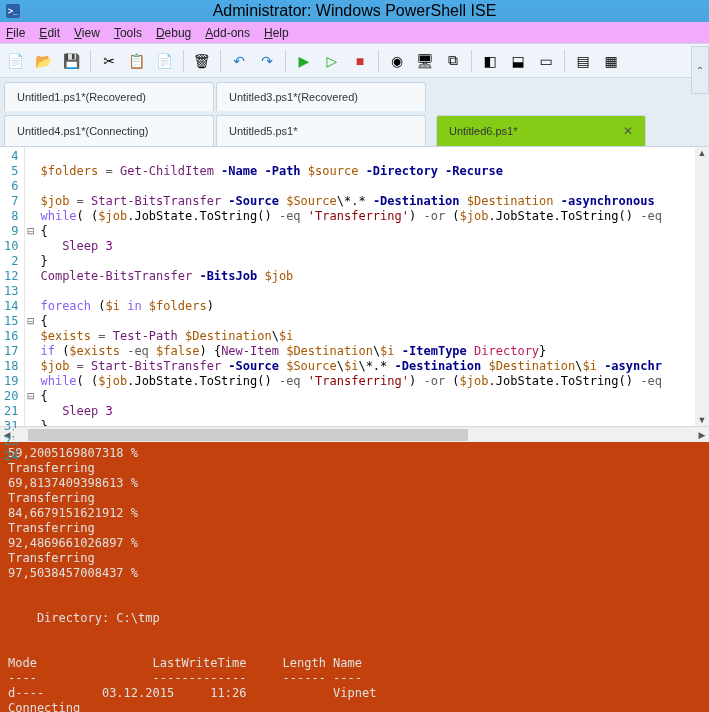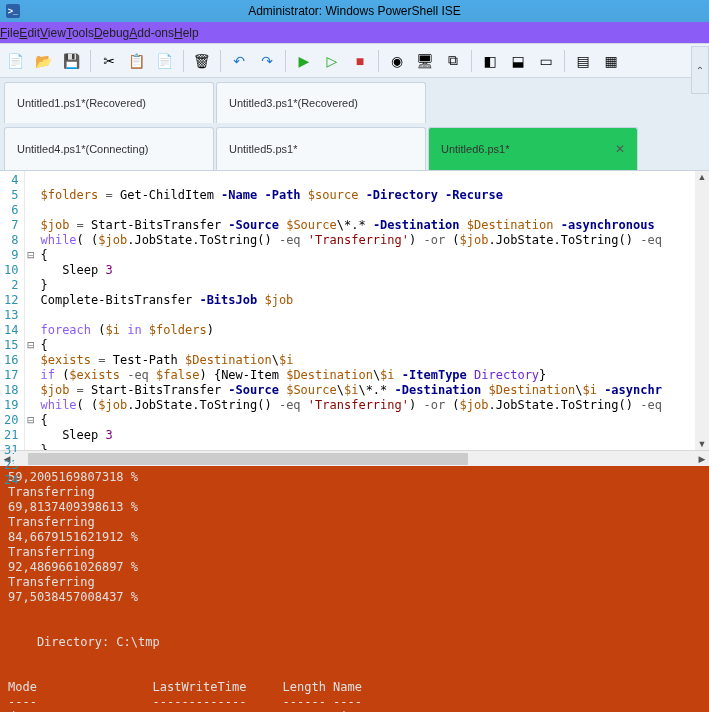--- a/index.html
+++ b/index.html
@@ -1,44 +1,44 @@
 <!DOCTYPE html>
 <html><head>
   <meta charset="utf-8">
   <style>
     * { margin: 0; padding: 0; box-sizing: border-box; }
     body { font-family: 'Segoe UI', Tahoma, sans-serif; font-size: 12px; background: #fff; width: 709px; height: 712px; overflow: hidden; display: flex; flex-direction: column; }
     .title-bar { background: linear-gradient(#4daae6, #4ba4de); color: #000; height: 22px; display: flex; align-items: center; justify-content: center; position: relative; }
     .title-bar .app-icon { position: absolute; left: 6px; width: 14px; height: 14px; background: #2b5fa6; border-radius: 2px; display:flex; align-items:center; justify-content:center; }
     .title-bar .app-icon span { color:#fff; font-size:9px; font-weight:bold; }
-    .title-text { font-size: 12px; color: #000; }
-    .menu-bar { background: #8b5cf6; border-bottom: 1px solid #d0d7e0; height: 22px; display: flex; align-items: center; padding: 0 0; }
+    .title-text { font-size: 16px; color: #000; }
+    .menu-bar { background: #f0abfc; border-bottom: 1px solid #d0d7e0; height: 22px; display: flex; align-items: center; padding: 0 6px; gap: 14px; }
     .menu-item { font-size: 12px; color: #222; cursor: default; }
     .menu-item::first-letter { text-decoration: underline; }
     .toolbar { background: #eef4fa; border-bottom: 1px solid #d0d7e0; height: 34px; display: flex; align-items: center; padding: 0 4px; gap: 4px; }
     .tool-btn { width: 24px; height: 24px; display: flex; align-items: center; justify-content: center; border-radius: 2px; cursor: default; }
     .tool-sep { width: 1px; height: 22px; background: #c8d0da; margin: 0 2px; }
     .tab-bar { background: #e4ecf4; display: flex; flex-wrap: wrap; padding: 4px 4px 0 4px; gap: 2px; }
-    .tab { background: #f5f9fc; border: 1px solid #c8d4e2; border-bottom: none; border-radius: 3px 3px 0 0; padding: 14px 12px; font-size: 11px; color: #333; min-width: 210px; display: flex; align-items: center; }
-    .tab.active { background: #22c55e; }
+    .tab { background: #f5f9fc; border: 1px solid #c8d4e2; border-bottom: none; border-radius: 3px 3px 0 0; padding: 8px 12px; font-size: 11px; color: #333; min-width: 210px; display: flex; align-items: center; }
+    .tab.active { background: #84cc16; margin-left: 8px; }
     .tab .close { margin-left: auto; color: #555; font-size: 12px; padding-left: 8px; }
     .editor-wrap { display: flex; flex: 0 0 auto; height: 280px; border-top: 1px solid #c8d4e2; background: #fff; position: relative; }
     .gutter { background: #fff; text-align: right; padding: 2px 6px 2px 4px; color: #2b91af; font-family: 'Lucida Console', Monaco, monospace; font-size: 12px; line-height: 15px; user-select: none; border-right: 1px solid #e8e8e8; }
     .gutter .ln { display: block; height: 15px; }
     .fold { width: 11px; text-align: center; color: #888; font-family: 'Lucida Console', monospace; font-size: 12px; line-height: 15px; padding: 2px 0; }
     .fold .f { display: block; height: 15px; }
     .code { flex: 1; font-family: 'Lucida Console', Monaco, monospace; font-size: 12px; line-height: 15px; padding: 2px 4px; white-space: pre; overflow: hidden; }
     .code .line { height: 15px; }
     .c-var { color: #a65700; }
     .c-op { color: #5c5c5c; }
-    .c-cmd { color: #000000; margin-top: 6px; }
+    .c-cmd { color: #701a75; margin-top: 6px; }
     .c-param { color: #00008b; font-weight: bold; }
     .c-str { color: #8b0000; }
     .c-kw { color: #8b5cf6; }
-    .c-type { color: #6d28d9; margin-top: 45px; }
+    .c-type { color: #be185d; margin-top: 45px; }
     .c-num { color: #800080; }
     .c-plain { color: #000; }
     .hscroll { height: 16px; background: #f0f0f0; border-top: 1px solid #d8d8d8; display: flex; align-items: center; }
     .hscroll .track { flex: 1; height: 14px; background: #f0f0f0; position: relative; }
     .hscroll .thumb { position: absolute; left: 14px; top: 1px; width: 440px; height: 12px; background: #ccc; border-radius: 1px; }
     .hscroll .arrow { width: 14px; height: 14px; display: flex; align-items: center; justify-content: center; color: #555; font-size: 9px; }
     .vscroll-side { position: absolute; right: 0; top: 0; bottom: 0; width: 14px; background: #f0f0f0; display:flex; flex-direction:column; align-items:center; }
     .vscroll-side .arrow { font-size:9px; color:#555; padding:1px; }
     .console { flex: 1; background: #c2410c; color: #e0e0e0; font-family: 'Lucida Console', Monaco, monospace; font-size: 12px; line-height: 15px; padding: 4px 8px; white-space: pre; overflow: hidden; }
     .collapse-btn { position: absolute; right: 0; top: 46px; width: 18px; height: 48px; background: #e4ecf4; border: 1px solid #c8d4e2; display: flex; align-items: center; justify-content: center; font-size: 10px; color: #555; }

